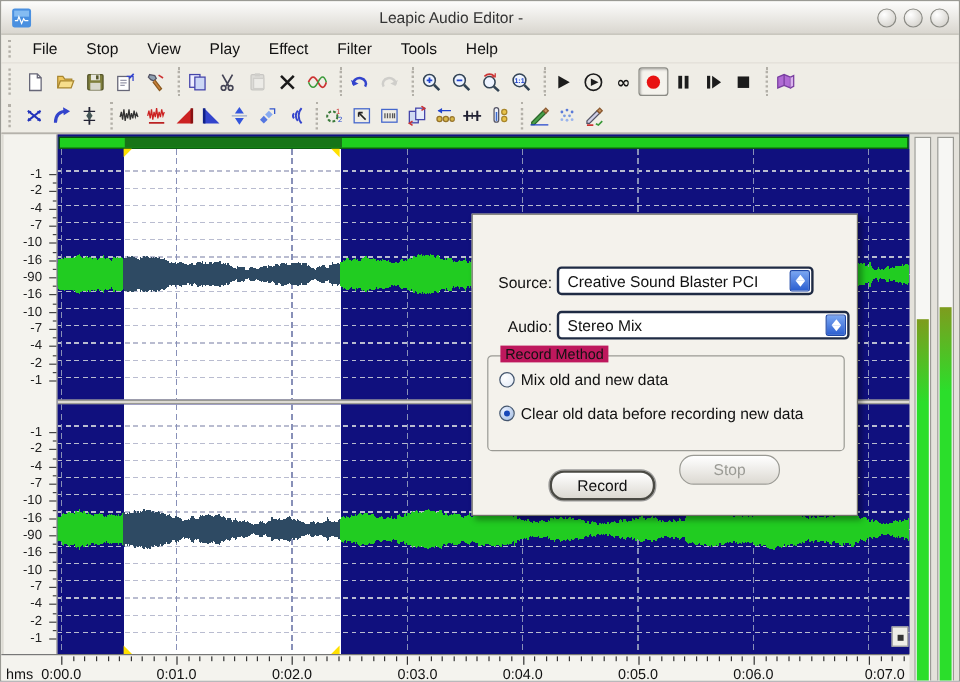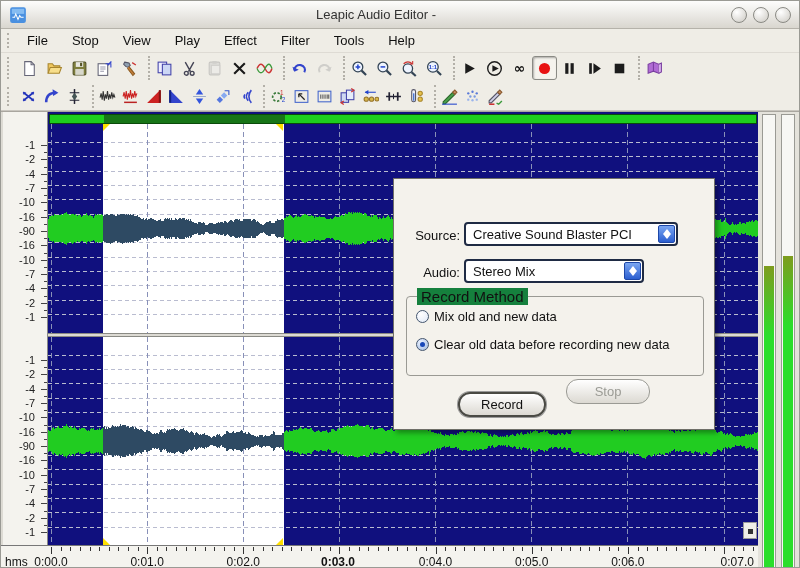--- a/index.html
+++ b/index.html
@@ -74,21 +74,21 @@
           background:radial-gradient(circle at 35% 30%,#fff,#c9c6bf)}
   .dlabel{position:absolute;font-size:13px;color:#111;text-align:right;width:66px}
   .combo{position:absolute;height:24px;background:#fff;border:2px solid #1f2b44;border-radius:4px;
          display:flex;align-items:center;padding-left:7px;font-size:13px;color:#111}
   .combo .spin{position:absolute;right:1px;top:1px;bottom:1px;width:17px;border-radius:2px;
                background:linear-gradient(#7aa6f2,#2c5fd0);border:1px solid #1d47a8}
   .combo .spin::before,.combo .spin::after{content:'';position:absolute;left:4px;border-left:4px solid transparent;border-right:4px solid transparent}
   .combo .spin::before{top:3px;border-bottom:5px solid #fff}
   .combo .spin::after{bottom:3px;border-top:5px solid #fff}
   #groupbox{position:absolute;left:12px;top:117px;width:298px;height:80px;border:1px solid #9a9a94;border-radius:4px}
-  #grouptitle{position:absolute;top:-9px;left:10px;background:#15803d;padding:0 4px;font-size:15px;color:#111}
+  #grouptitle{position:absolute;top:-9px;left:10px;background:#be185d;padding:0 4px;font-size:12px;color:#111}
   .radiorow{position:absolute;left:9px;display:flex;align-items:center;font-size:13px;color:#111}
   .radio{position:relative;width:13px;height:13px;border-radius:50%;border:1px solid #44566e;
          background:radial-gradient(circle at 35% 30%,#fff,#dfe8f6);margin-right:5px;flex:0 0 auto}
   .radio.sel{background:radial-gradient(circle at 35% 30%,#eaf1ff,#9db8e0)}
   .radio.sel::after{content:'';position:absolute;left:3px;top:3px;width:5px;height:5px;border-radius:50%;background:#1747B8}
   .dbtn{position:absolute;height:25px;border-radius:12px;background:linear-gradient(#ffffff,#dcd9d2);
         border:1px solid #9a9a94;font-size:13px;color:#111;display:flex;align-items:center;justify-content:center}
   #record-btn{left:64px;top:213px;width:88px;border:2px solid #4a4a44;box-shadow:0 0 0 1px #999}
   #stop-btn{left:172px;top:200px;width:84px;color:#9b9b95}
 </style>
@@ -668,21 +668,21 @@
         <span class="ttick" style="left: 694.1px; height: 4px;"></span>
         <span class="ttick" style="left: 703.8px; height: 4px;"></span>
         <span class="ttick" style="left: 713.4px; height: 4px;"></span>
         <span class="ttick" style="left: 723px; height: 7px;"></span>
         <span class="ttick" style="left: 732.6px; height: 4px;"></span>
         <span class="ttick" style="left: 742.2px; height: 4px;"></span>
         <span class="ttick" style="left: 751.8px; height: 4px;"></span>
         <span class="tlabel" style="left: 20px;">0:00.0</span>
         <span class="tlabel" style="left: 116.14px;">0:01.0</span>
         <span class="tlabel" style="left: 212.28px;">0:02.0</span>
-        <span class="tlabel" style="left: 307px; font-weight: bold;">0:03.0</span>
+        <span class="tlabel" style="left: 317px;">0:03.0</span>
         <span class="tlabel" style="left: 404.56px;">0:04.0</span>
         <span class="tlabel" style="left: 500.7px;">0:05.0</span>
         <span class="tlabel" style="left: 596.84px;">0:06.0</span>
         <span class="tlabel" style="left: 692.98px; text-align: right;">0:07.0</span>
       </div>
 
     <div id="meters">
       <div class="mcol" style="left:4px">
           <div class="fill" style="height: 303px; background: linear-gradient(rgb(126, 156, 30) 0px, rgb(43, 222, 43) 70px, rgb(43, 222, 43) 100%);"></div>
         </div>
@@ -694,21 +694,21 @@
 
   <div id="dialog">
 
     <span class="dlabel" style="left:0;top:49px">Source:</span>
     <div class="combo" style="left:70px;top:43px;width:214px">
       <span>Creative Sound Blaster PCI</span>
       <span class="spin"></span>
     </div>
 
     <span class="dlabel" style="left:0;top:86px">Audio:</span>
-    <div class="combo" style="left:70px;top:80px;width:180px">
+    <div class="combo" style="left:70px;top:80px;width:244px">
       <span>Stereo Mix</span>
       <span class="spin"></span>
     </div>
 
     <div id="groupbox">
       <span id="grouptitle">Record Method</span>
     <div class="radiorow" style="top: 12px;">
           <span class="radio"></span>
           <span>Mix old and new data</span>
         </div>

